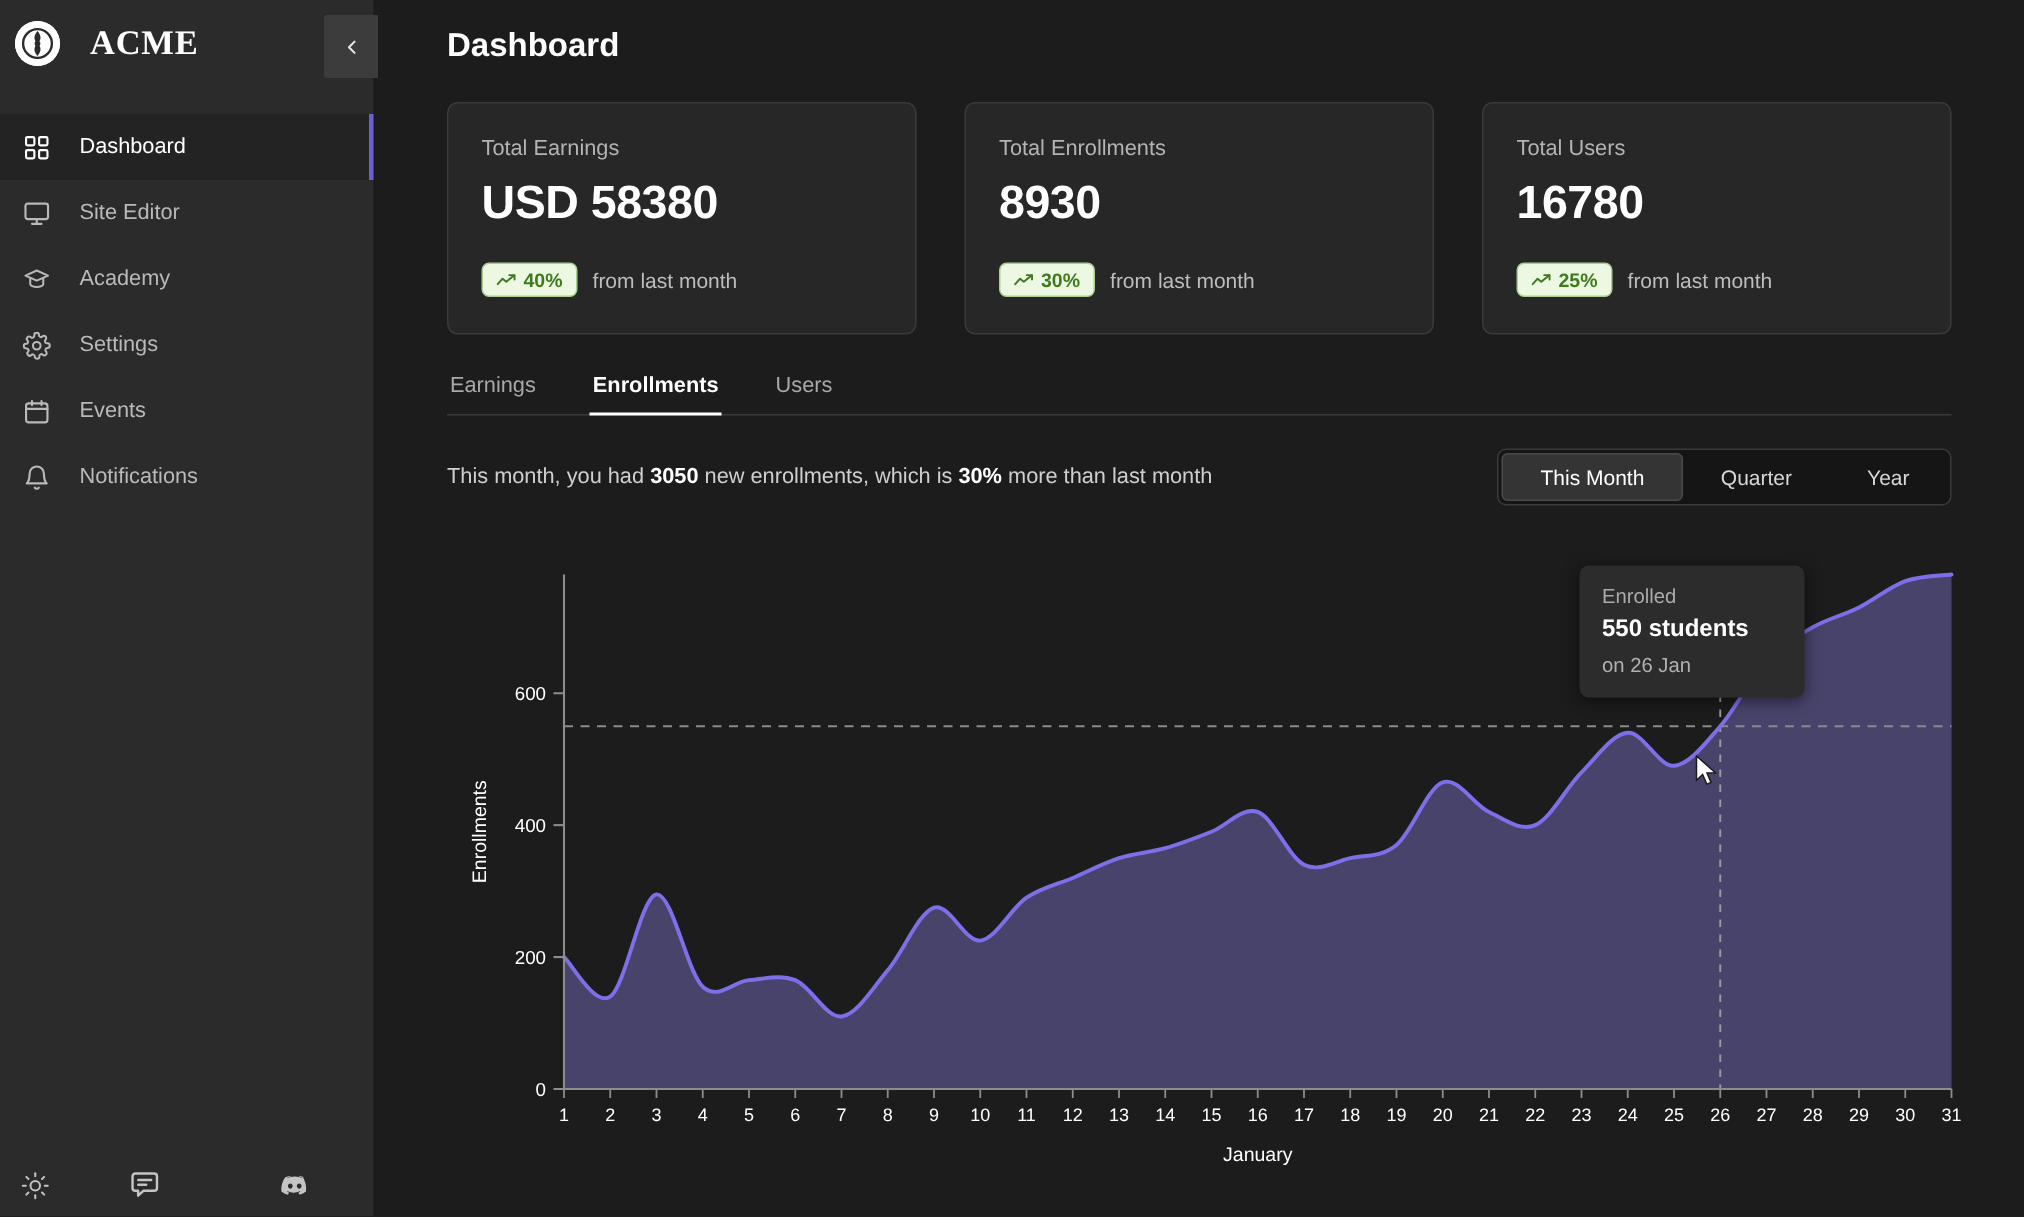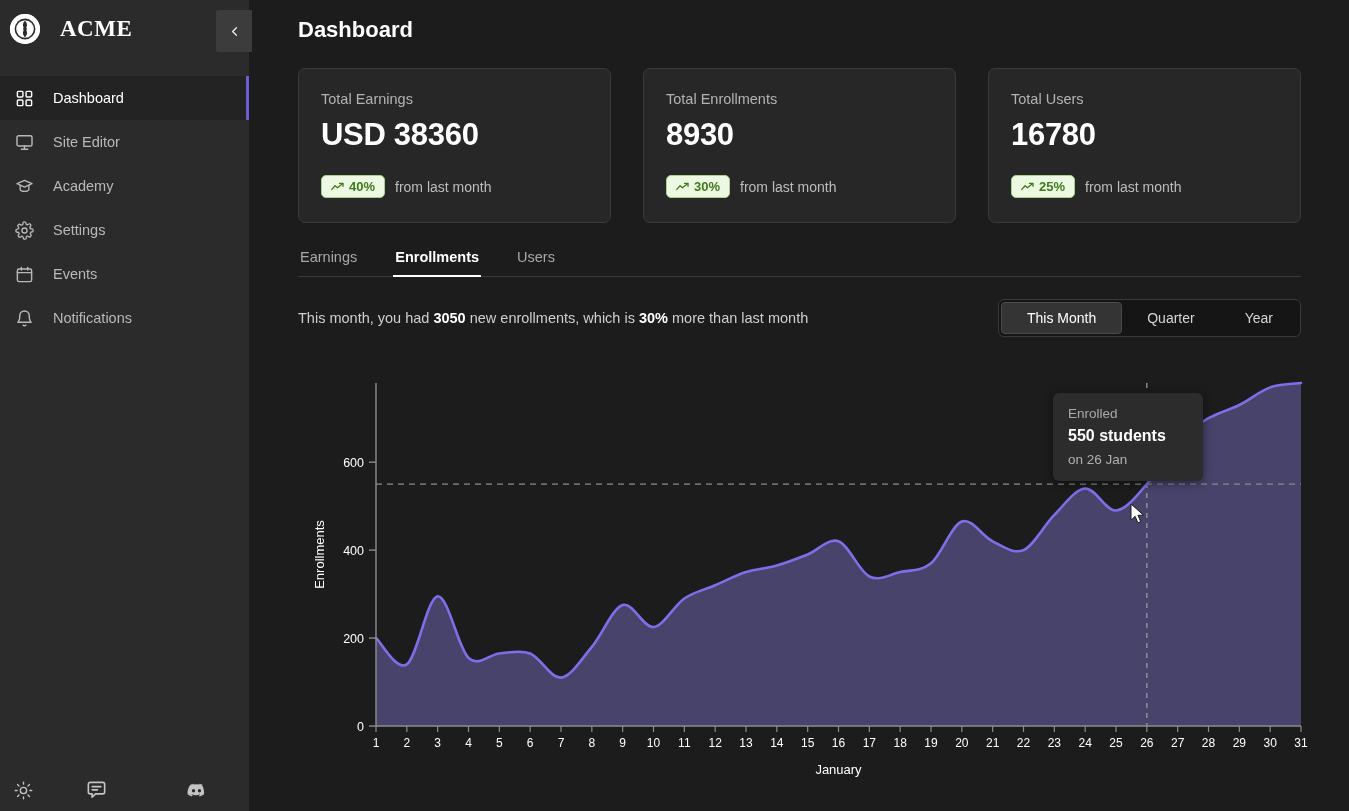--- a/index.html
+++ b/index.html
@@ -136,21 +136,21 @@
     color: #d6d6d6; font-size: 14px;
     padding: 7px 25px; border-radius: 4px;
     font-family: "Liberation Sans", sans-serif; white-space: nowrap;
   }
   .period-btn.active { background: #343434; color: #ffffff; border: 1px solid #4a4a4a; }
 
   
   #chart-wrap { position: relative; margin-top: 34px; }
   #chart-svg { display: block; }
   #tooltip {
-    position: absolute; left: 755px; top: 22px;
+    position: absolute; left: 755px; top: 6px;
     width: 150px; background: #2c2c2c;
     border-radius: 6px; padding: 13px 15px 14px 15px;
     box-shadow: 0 2px 10px rgba(0,0,0,0.5); pointer-events: none;
   }
   #tooltip .tt-label { color: #aaaaaa; font-size: 13.5px; }
   #tooltip .tt-value { color: #ffffff; font-size: 16px; font-weight: bold; margin-top: 6px; }
   #tooltip .tt-date { color: #b0b0b0; font-size: 13.5px; margin-top: 7px; }
   #cursor-arrow { position: absolute; left: 832px; top: 132px; pointer-events: none; }
 </style>
 </head>
@@ -267,21 +267,21 @@
   </aside>
 
   <main id="main">
 
     <h1 id="page-title">Dashboard</h1>
 
     <section id="stat-cards">
 
       <div class="stat-card">
         <div class="stat-label">Total Earnings</div>
-        <div class="stat-value">USD 38360</div>
+        <div class="stat-value">USD 58380</div>
         <div class="stat-foot">
           <span class="stat-badge">
             <svg width="13" height="10" viewBox="0 0 16 12" fill="none" stroke="#3f7a1f" stroke-width="1.6" stroke-linecap="round" stroke-linejoin="round">
               <polyline points="1 9 5 4.5 8 7 14.5 1.8"></polyline>
               <polyline points="10.5 1.6 14.8 1.6 14.8 5.2"></polyline>
             </svg>
             <span>40%</span>
           </span>
           <span class="stat-from">from last month</span>
         </div>

